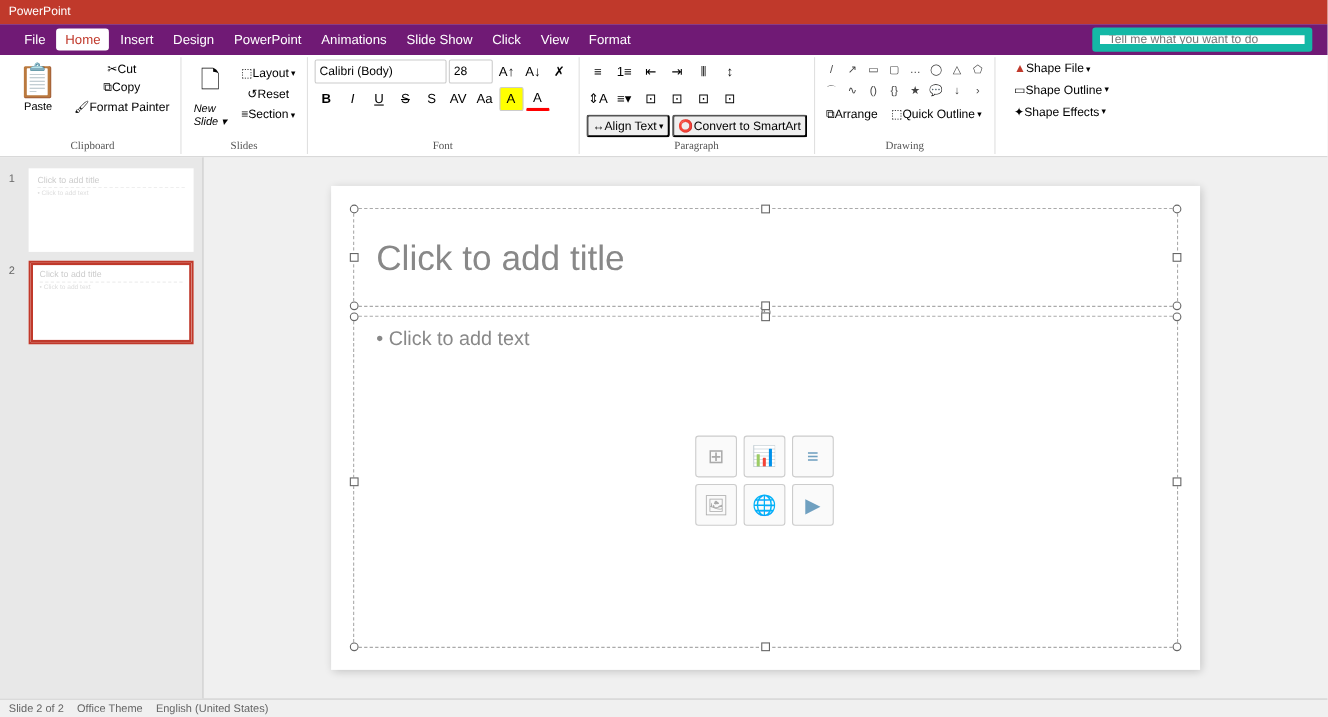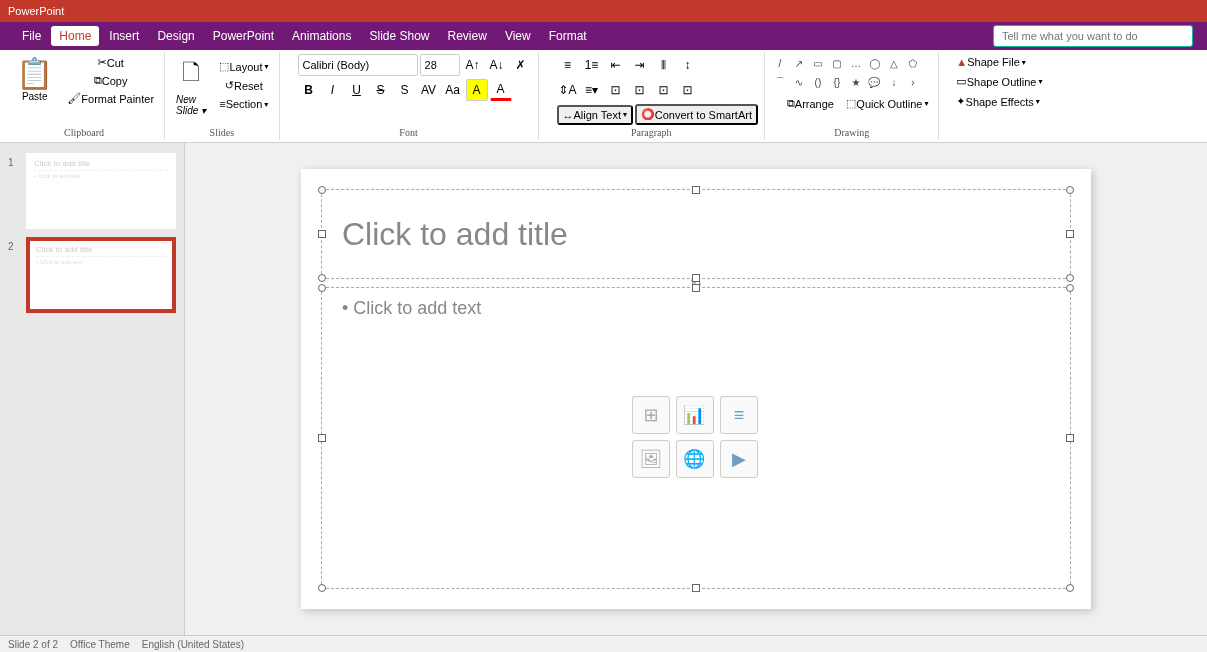--- a/index.html
+++ b/index.html
@@ -297,33 +297,31 @@
       align-items: center;
       padding: 0 8px;
       font-size: 10px;
       color: #666;
       gap: 12px;
     }
 
     
     .search-bar {
       background: white;
-      border: 1px solid #14b8a6;
+      border: 7px solid #14b8a6;
       border-radius: 3px;
       padding: 2px 8px;
       font-size: 11px;
       width: 200px;
       height: 22px;
     }
 
     .ribbon-row {
       display: flex;
-      align-items: center;
       gap: 2px;
-      margin-left: 12px;
     }
     .ribbon-col {
       display: flex;
       flex-direction: column;
       gap: 1px;
     }
 
     .dropdown-arrow {
       font-size: 8px;
       margin-left: 2px;
@@ -355,21 +353,21 @@
 </div>
 
 <div class="menu-bar">
   <div class="menu-item">File</div>
   <div class="menu-item active">Home</div>
   <div class="menu-item">Insert</div>
   <div class="menu-item">Design</div>
   <div class="menu-item">PowerPoint</div>
   <div class="menu-item">Animations</div>
   <div class="menu-item">Slide Show</div>
-  <div class="menu-item">Review</div>
+  <div class="menu-item">Click</div>
   <div class="menu-item">View</div>
   <div class="menu-item">Format</div>
   <div style="margin-left:auto;">
     <input class="search-bar" type="text" placeholder="Tell me what you want to do" style="">
   </div>
 </div>
 
 <div class="ribbon">
   <div class="ribbon-content">
 

